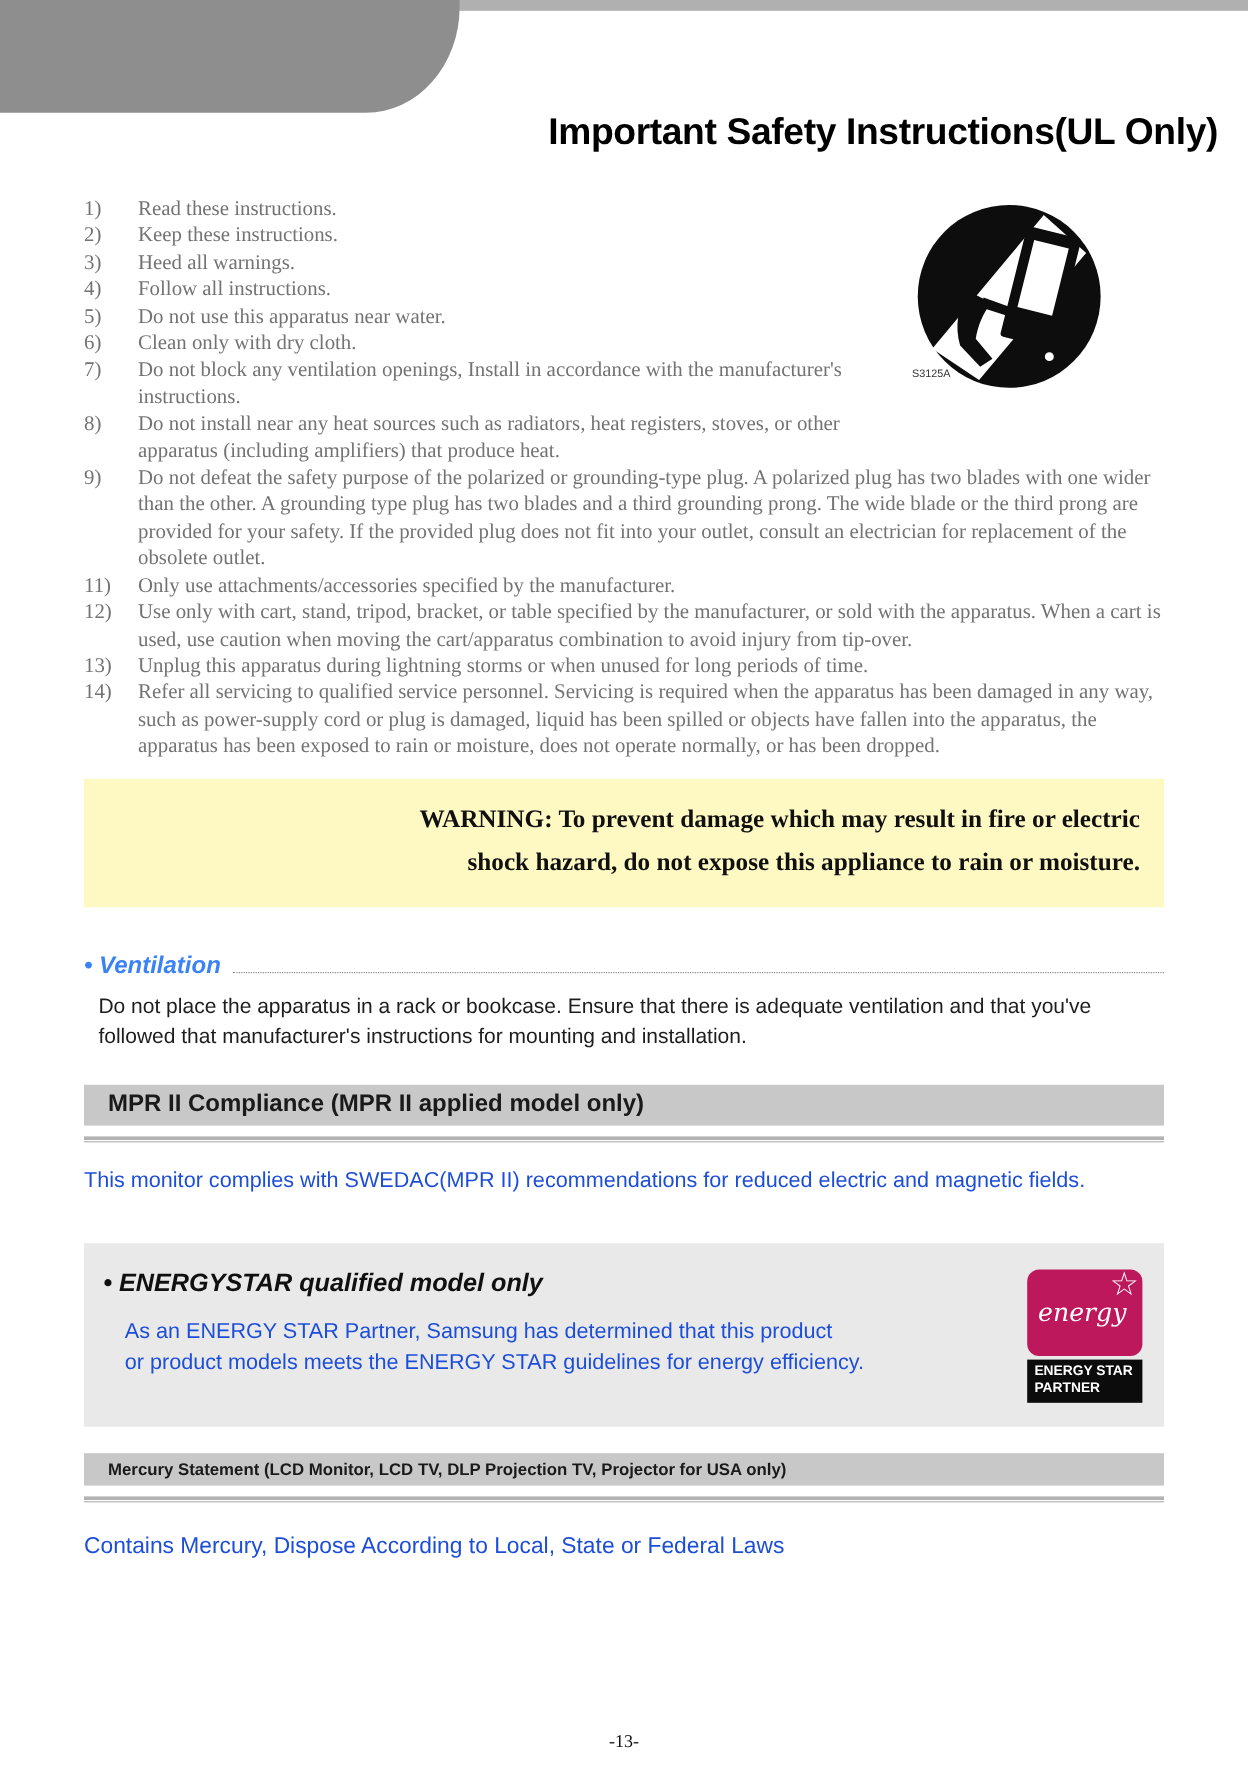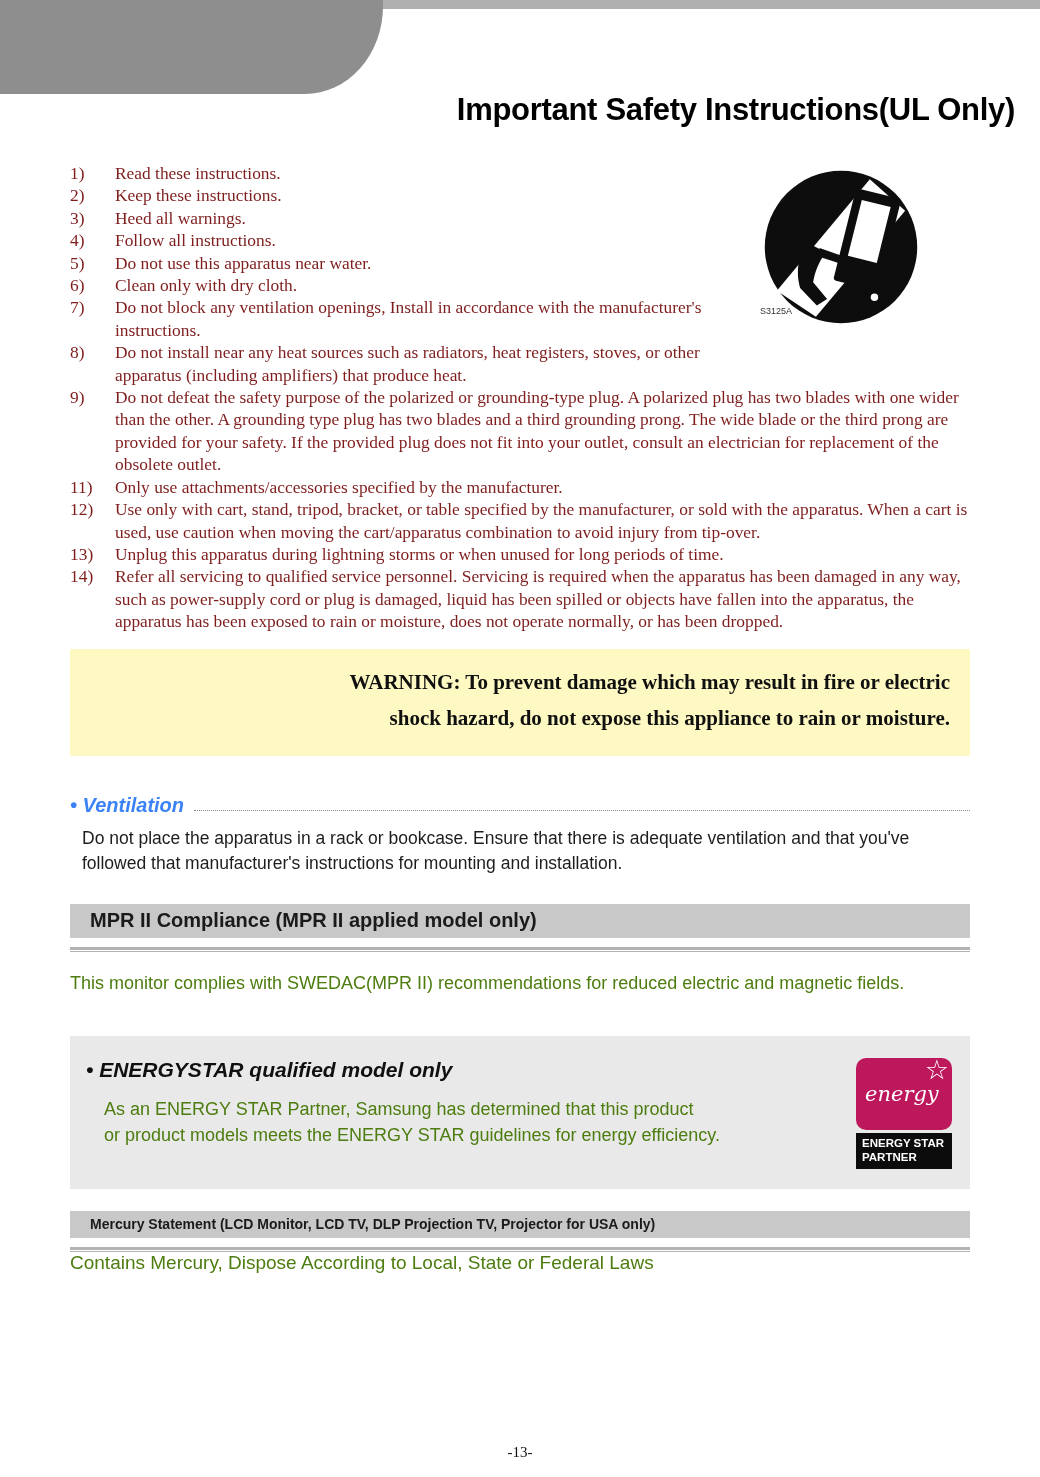--- a/index.html
+++ b/index.html
@@ -34,21 +34,21 @@
 
   
   .symbol-float { float: right; width: 212px; height: 180px; position: relative; }
   .symbol-float svg { position: absolute; top: 6px; right: 50px; }
   .symbol-caption {
     position: absolute; left: 2px; bottom: 26px;
     font-family: "Liberation Sans", sans-serif; font-size: 9px; color: #333;
   }
 
   
-  .instructions { list-style: none; margin: 0; padding: 0; font-size: 17.4px; line-height: 22.4px; color: #7f1d1d; }
+  .instructions { list-style: none; margin: 0; padding: 0; font-size: 17.4px; line-height: 22.4px; color: #737373; }
   .instructions li { padding-left: 45px; text-indent: -45px; }
   .instructions .num { display: inline-block; width: 45px; text-indent: 0; }
 
   
   .warning-box { clear: both; margin-top: 16px; background: #fef9c3; padding: 21px 20px 25px 20px; text-align: right; }
   .warning-line { font-weight: bold; font-size: 21px; color: #101010; }
   .warning-line.l1 { margin-left: 38px; }
   .warning-line.l2 { margin-left: 168px; margin-top: 11px; }
 
   
@@ -70,21 +70,21 @@
     background: #c8c8c8; color: #1a1a1a;
     font-family: "Liberation Sans", sans-serif; font-weight: bold;
     padding: 5px 10px 6px 20px;
   }
   .bar.mpr { font-size: 20px; }
   .bar.mercury { font-size: 14px; }
   .dblrule { margin-top: 9px; height: 5px; border-top: 3px solid #b3b3b3; border-bottom: 1px solid #b3b3b3; }
 
   .mpr-section { margin-top: 28px; }
   .plain-body {
-    font-family: "Liberation Sans", sans-serif; color: #4d7c0f;
+    font-family: "Liberation Sans", sans-serif; color: #1d4ed8;
   }
   .mpr-body { margin-top: 21px; font-size: 18px; }
 
   
   .es-box { margin-top: 42px; background: #e9e9e9; padding: 22px 18px 20px 16px; display: flex; }
   .es-text { flex: 1; }
   .es-head {
     font-family: "Liberation Sans", sans-serif;
     font-weight: bold; font-style: italic; font-size: 21px; color: #101010;
   }
@@ -97,21 +97,21 @@
   }
   .es-star { position: absolute; right: 3px; top: -1px; color: #fff; font-size: 27px; line-height: 1; }
   .es-logo-bottom {
     margin-top: 3px; background: #0c0c0c; color: #fff;
     font-family: "Liberation Sans", sans-serif; font-weight: bold;
     font-size: 11.5px; line-height: 1.2; padding: 4px 0 4px 6px;
   }
 
   
   .mercury-section { margin-top: 22px; }
-  .mercury-body { font-size: 19px; }
+  .mercury-body { margin-top: 26px; font-size: 19px; }
 
   
   .footer {
     position: absolute; bottom: 16px; left: 0; width: 100%;
     text-align: center; font-size: 15px; color: #111;
   }
 </style>
 </head>
 <body>
 

